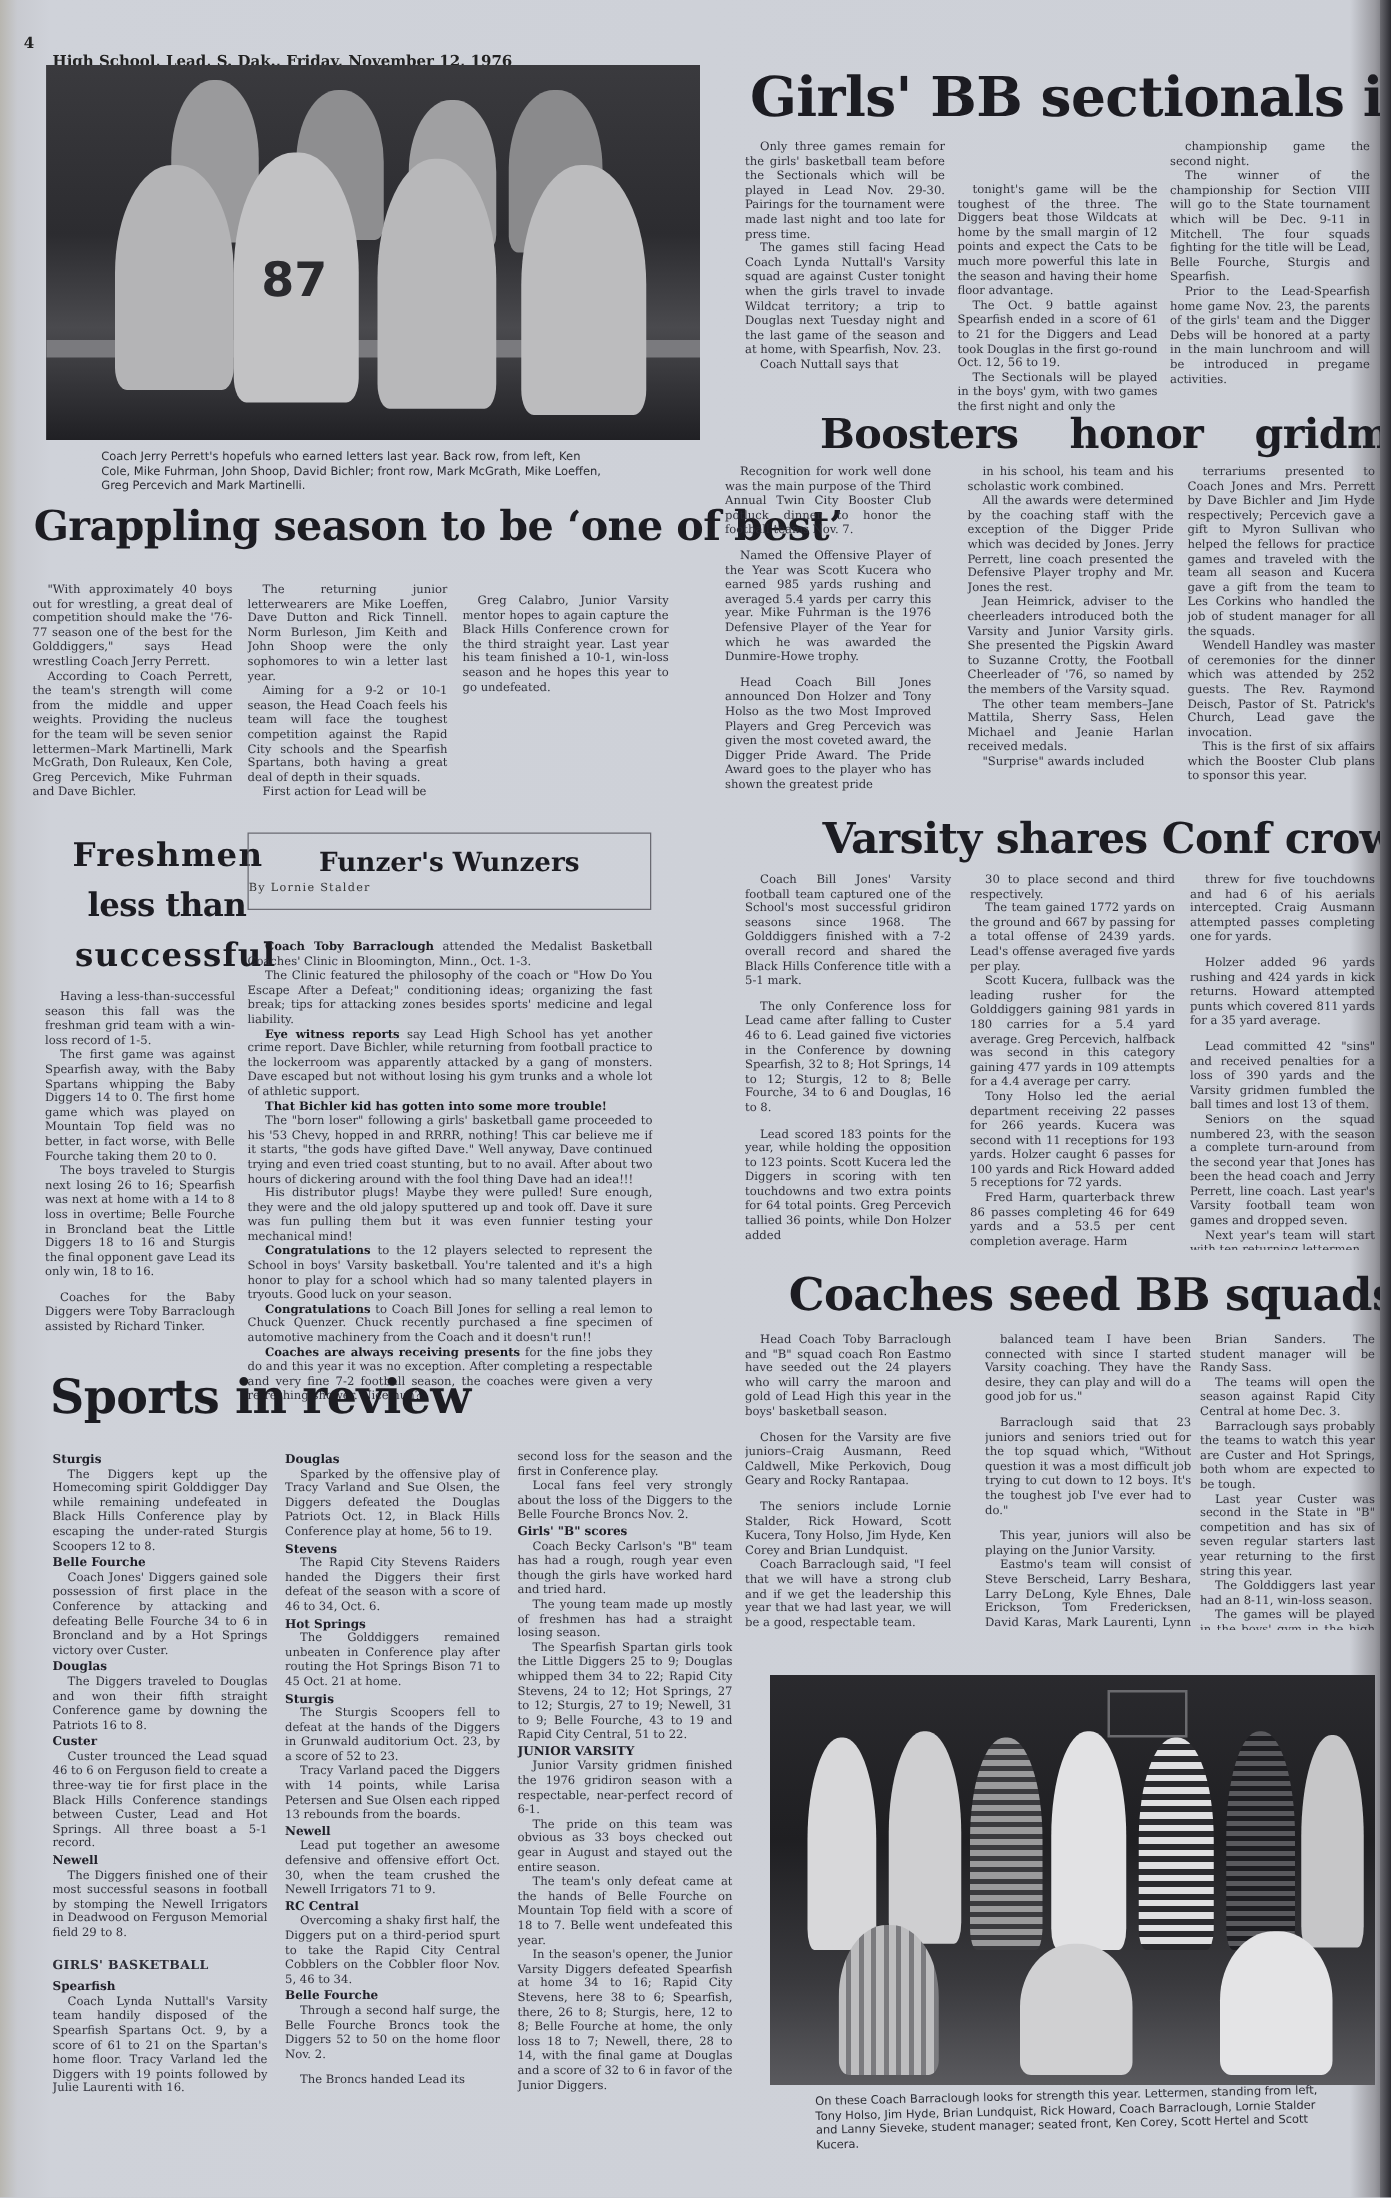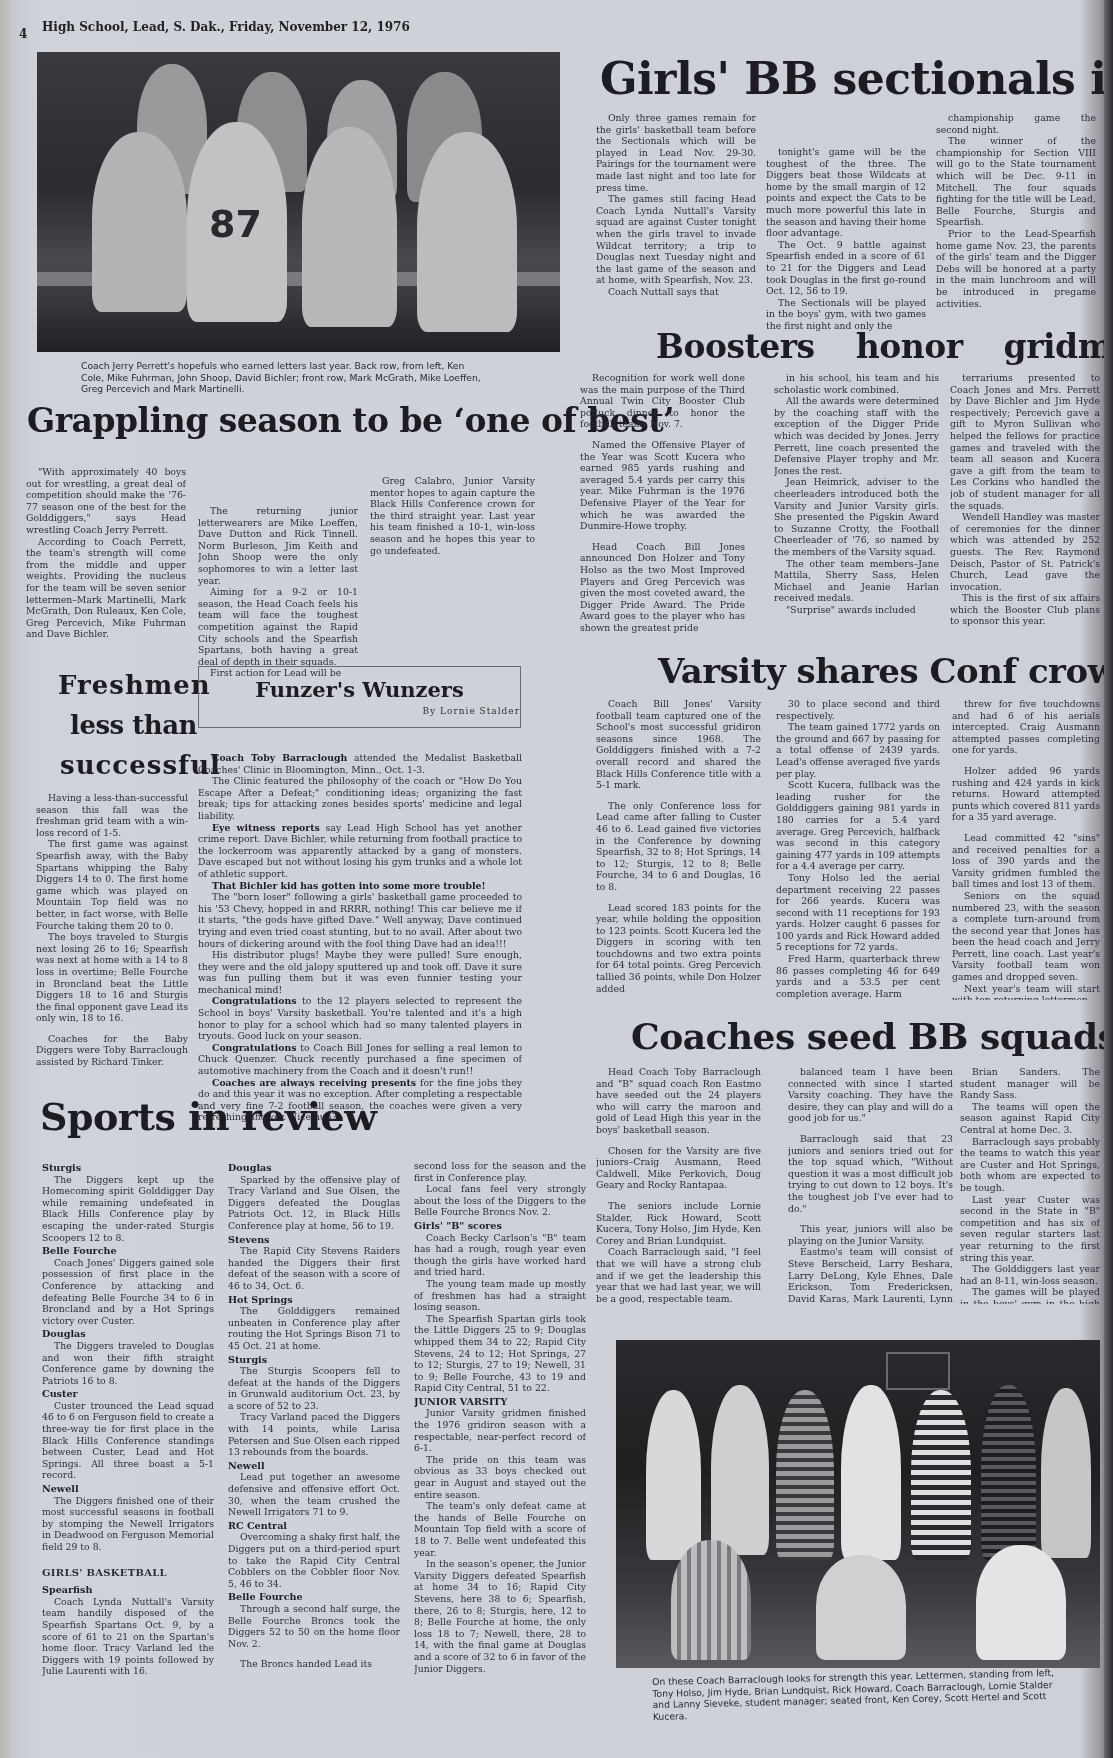--- a/index.html
+++ b/index.html
@@ -19,30 +19,30 @@
   .col { font-family:"DejaVu Serif", serif; font-size:9.3px; line-height:11.6px; text-align:justify; color:#2e2e38; overflow:hidden; }
   .col p { margin:0 0 0 0; text-indent:12px; }
   .col p.gap { margin-top:9px; }
   .col b { color:#1c1c22; }
   .sub { font-weight:bold; font-size:9.6px; text-indent:0 !important; margin-top:2px !important; color:#1f1f28; }
   .secthead { font-weight:bold; font-size:10px; margin:14px 0 6px 0 !important; text-indent:0 !important; letter-spacing:0.3px; }
   .caption { font-family:"DejaVu Sans", sans-serif; font-size:9.2px; line-height:11.5px; color:#2a2a32; }
   .photo { background:#2a2a2e; overflow:hidden; }
   .photo .person { position:absolute; border-radius:48% 48% 10% 10%; }
   .boxed { border:1px solid #6a6a72; }
-  .byline { font-family:"DejaVu Serif", serif; font-size:9px; letter-spacing:1px; text-align:right; color:#333; }
+  .byline { font-family:"DejaVu Serif", serif; font-size:9px; letter-spacing:1px; text-align:left; color:#333; }
   .funzer p { text-indent:14px; margin:0; }
 </style>
 </head>
 <body>
 
 <div class="page">
 
   <div class="abs folio" style="left:19px; top:27px;">4</div>
-  <div class="abs folio" style="left:42px; top:20px;">High School, Lead, S. Dak., Friday, November 12, 1976</div>
+  <div class="abs folio" style="left:42px; top:42px;">High School, Lead, S. Dak., Friday, November 12, 1976</div>
 
   <div class="abs photo" style="left:37px; top:52px; width:523px; height:300px;">
     <div class="abs" style="left:0;top:0;width:523px;height:300px;background:linear-gradient(180deg,#3a3a3e 0%,#2c2c30 45%,#4a4a4e 70%,#202024 100%);"></div>
     <div class="abs" style="left:0;top:220px;width:523px;height:14px;background:#7a7a7e;"></div>
     <div class="abs person" style="left:100px;top:12px;width:70px;height:130px;background:#9a9a9c;"></div>
     <div class="abs person" style="left:200px;top:20px;width:70px;height:120px;background:#8e8e90;"></div>
     <div class="abs person" style="left:290px;top:28px;width:70px;height:120px;background:#a0a0a2;"></div>
     <div class="abs person" style="left:370px;top:20px;width:75px;height:130px;background:#8a8a8c;"></div>
     <div class="abs person" style="left:55px;top:80px;width:95px;height:180px;background:#b4b4b6;"></div>
     <div class="abs person" style="left:150px;top:70px;width:100px;height:200px;background:#c2c2c4;"></div>
@@ -50,21 +50,21 @@
     <div class="abs person" style="left:265px;top:75px;width:95px;height:200px;background:#b8b8ba;"></div>
     <div class="abs person" style="left:380px;top:80px;width:100px;height:200px;background:#bcbcbe;"></div>
   </div>
   <div class="abs caption" style="left:81px; top:360px; width:405px;">Coach Jerry Perrett's hopefuls who earned letters last year. Back row, from left, Ken Cole, Mike Fuhrman, John Shoop, David Bichler; front row, Mark McGrath, Mike Loeffen, Greg Percevich and Mark Martinelli.</div>
 
   <div class="abs headline" style="left:27px; top:404px; font-size:33px;">Grappling season to be ‘one of best’</div>
   <div class="abs col" style="left:26px; top:466px; width:160px; height:180px;">
     <p>"With approximately 40 boys out for wrestling, a great deal of competition should make the '76-77 season one of the best for the Golddiggers," says Head wrestling Coach Jerry Perrett.</p>
     <p>According to Coach Perrett, the team's strength will come from the middle and upper weights. Providing the nucleus for the team will be seven senior lettermen–Mark Martinelli, Mark McGrath, Don Ruleaux, Ken Cole, Greg Percevich, Mike Fuhrman and Dave Bichler.</p>
   </div>
-  <div class="abs col" style="left:198px; top:466px; width:160px; height:180px;margin-top:39px;">
+  <div class="abs col" style="left:198px; top:466px; width:160px; height:180px;">
     <p>The returning junior letterwearers are Mike Loeffen, Dave Dutton and Rick Tinnell. Norm Burleson, Jim Keith and John Shoop were the only sophomores to win a letter last year.</p>
     <p>Aiming for a 9-2 or 10-1 season, the Head Coach feels his team will face the toughest competition against the Rapid City schools and the Spearfish Spartans, both having a great deal of depth in their squads.</p>
     <p>First action for Lead will be</p>
   </div>
   <div class="abs col" style="left:370px; top:466px; width:165px; height:180px;">
     <p class="gap">Greg Calabro, Junior Varsity mentor hopes to again capture the Black Hills Conference crown for the third straight year. Last year his team finished a 10-1, win-loss season and he hopes this year to go undefeated.</p>
   </div>
 
   <div class="abs headline" style="left:600px; top:57px; font-size:44px;">Girls' BB sectionals in Lead</div>
   <div class="abs col" style="left:596px; top:112px; width:160px; height:200px;">

